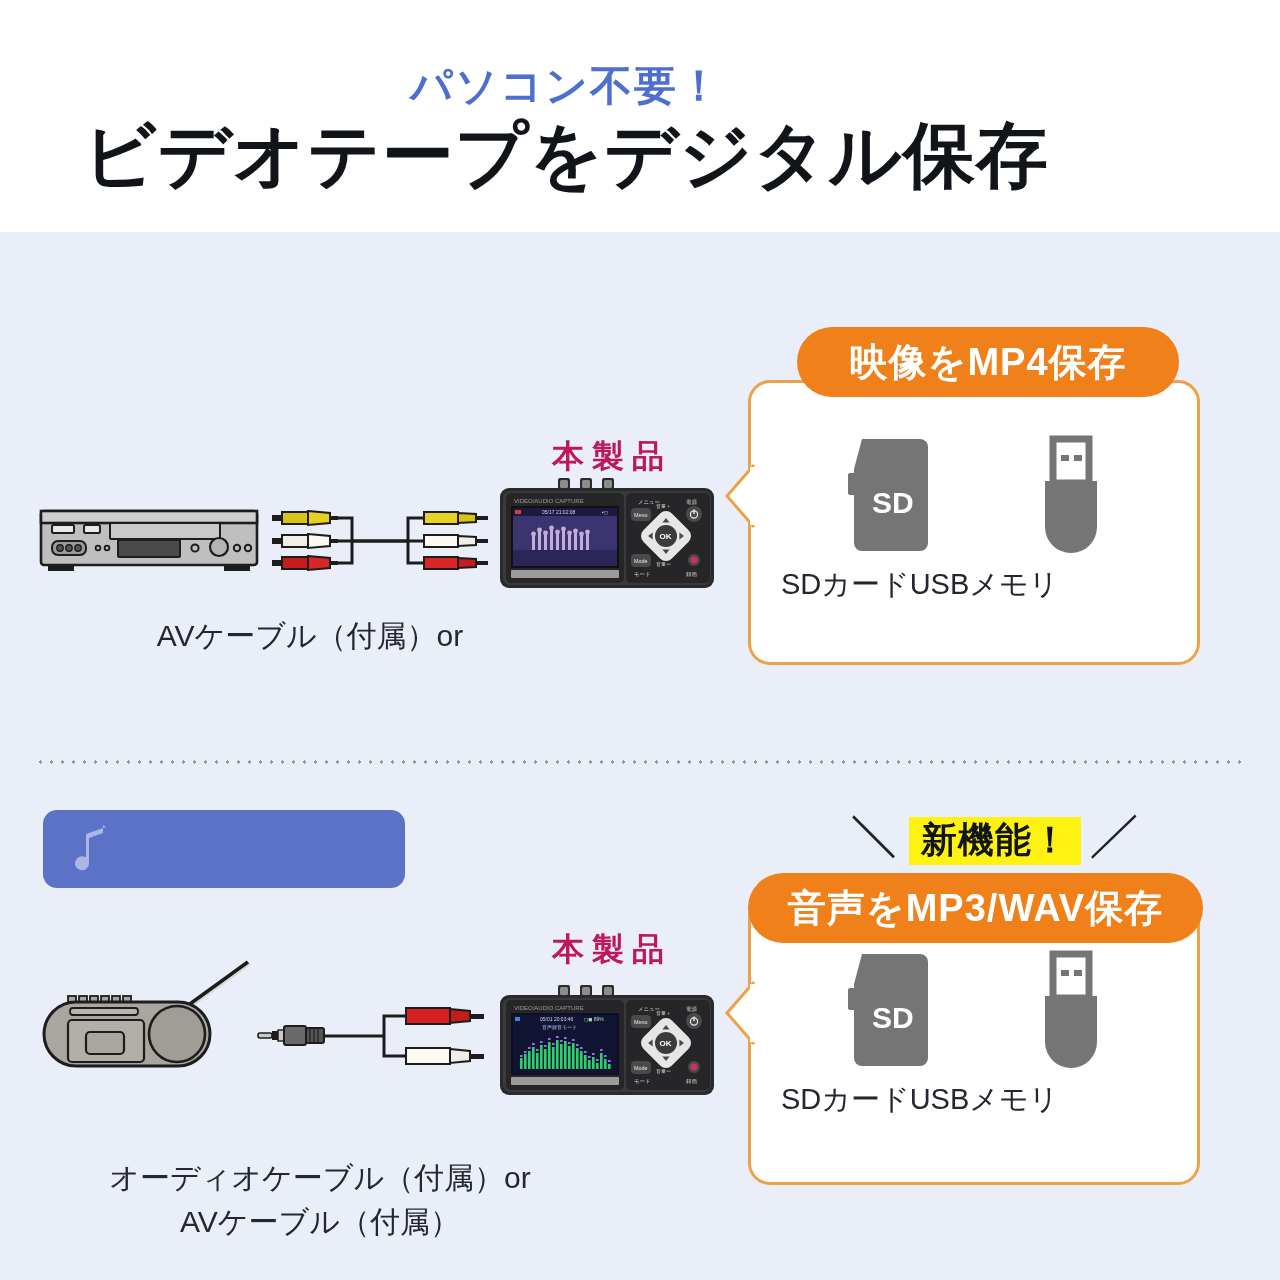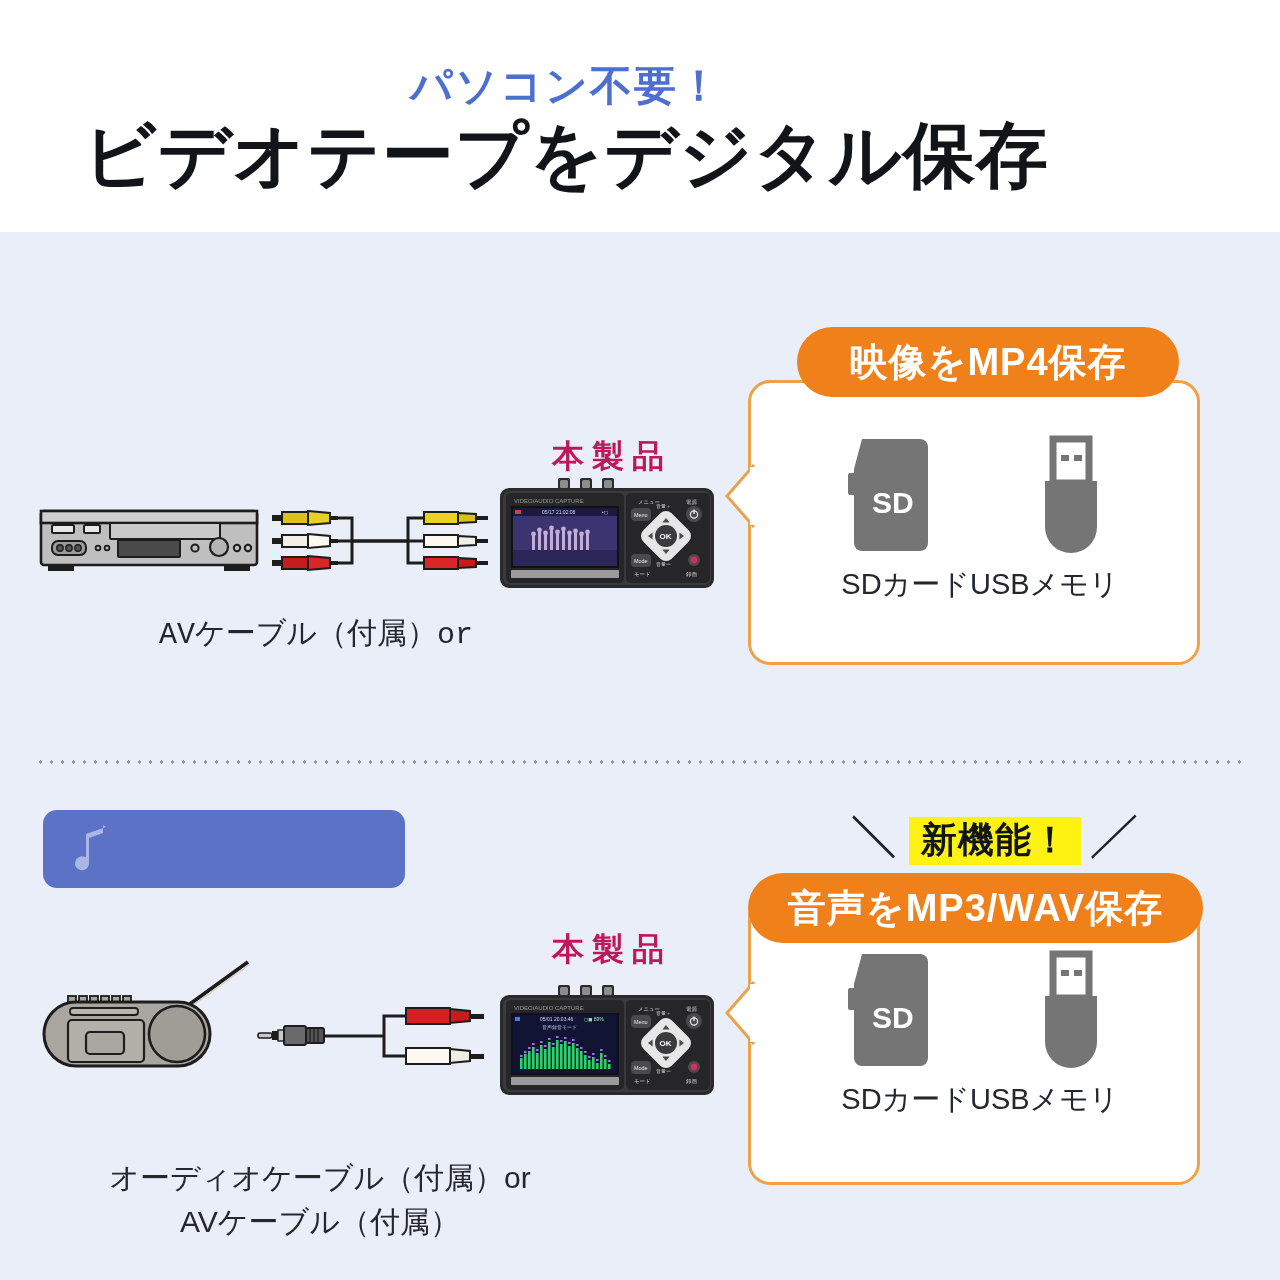--- a/index.html
+++ b/index.html
@@ -78,21 +78,21 @@
   .notch { position: absolute; left: -27px; width: 30px; height: 62px; }
   .notch svg { display: block; }
 
   .out-icons {
     position: absolute; left: 0; right: 0; top: 56px;
     display: flex; justify-content: space-around; align-items: flex-start;
     padding: 0 42px; height: 110px;
   }
   .out-labels {
     position: absolute; left: 12px; right: 0; top: 182px;
-    display: flex; justify-content: center;
+    display: flex; justify-content: flex-start;
     padding: 0 18px;
   }
   .out-labels span {
     font-size: 29px; color: #24282e; letter-spacing: 0px; white-space: nowrap;
   }
 
   .sd-icon { width: 96px; height: 112px; }
   .usb-icon { width: 72px; height: 118px; }
 
   
@@ -137,21 +137,21 @@
     letter-spacing: 8px; color: #be185d; white-space: nowrap;
   }
   #prod-label-video { left: 552px; top: 435px; }
   #prod-label-audio { left: 552px; top: 928px; }
 
   
   .caption {
     position: absolute; text-align: center; width: 560px;
     font-size: 30px; color: #24282e; line-height: 1.45;
   }
-  #caption-video { left: 36px; top: 614px; font-family: Liberation Mono, monospace; }
+  #caption-video { left: 30px; top: 614px; }
   #caption-audio { left: 40px; top: 1156px; }
   .caption div { white-space: nowrap; }
 
   
   .illus { position: absolute; }
   #vcr      { left: 38px;  top: 505px; width: 222px; height: 72px; }
   #rca      { left: 272px; top: 505px; width: 218px; height: 72px; }
   #dev1     { left: 498px; top: 478px; width: 218px; height: 112px; }
   #radio    { left: 38px;  top: 962px; width: 230px; height: 110px; }
   #audcable { left: 258px; top: 998px; width: 232px; height: 80px; }

